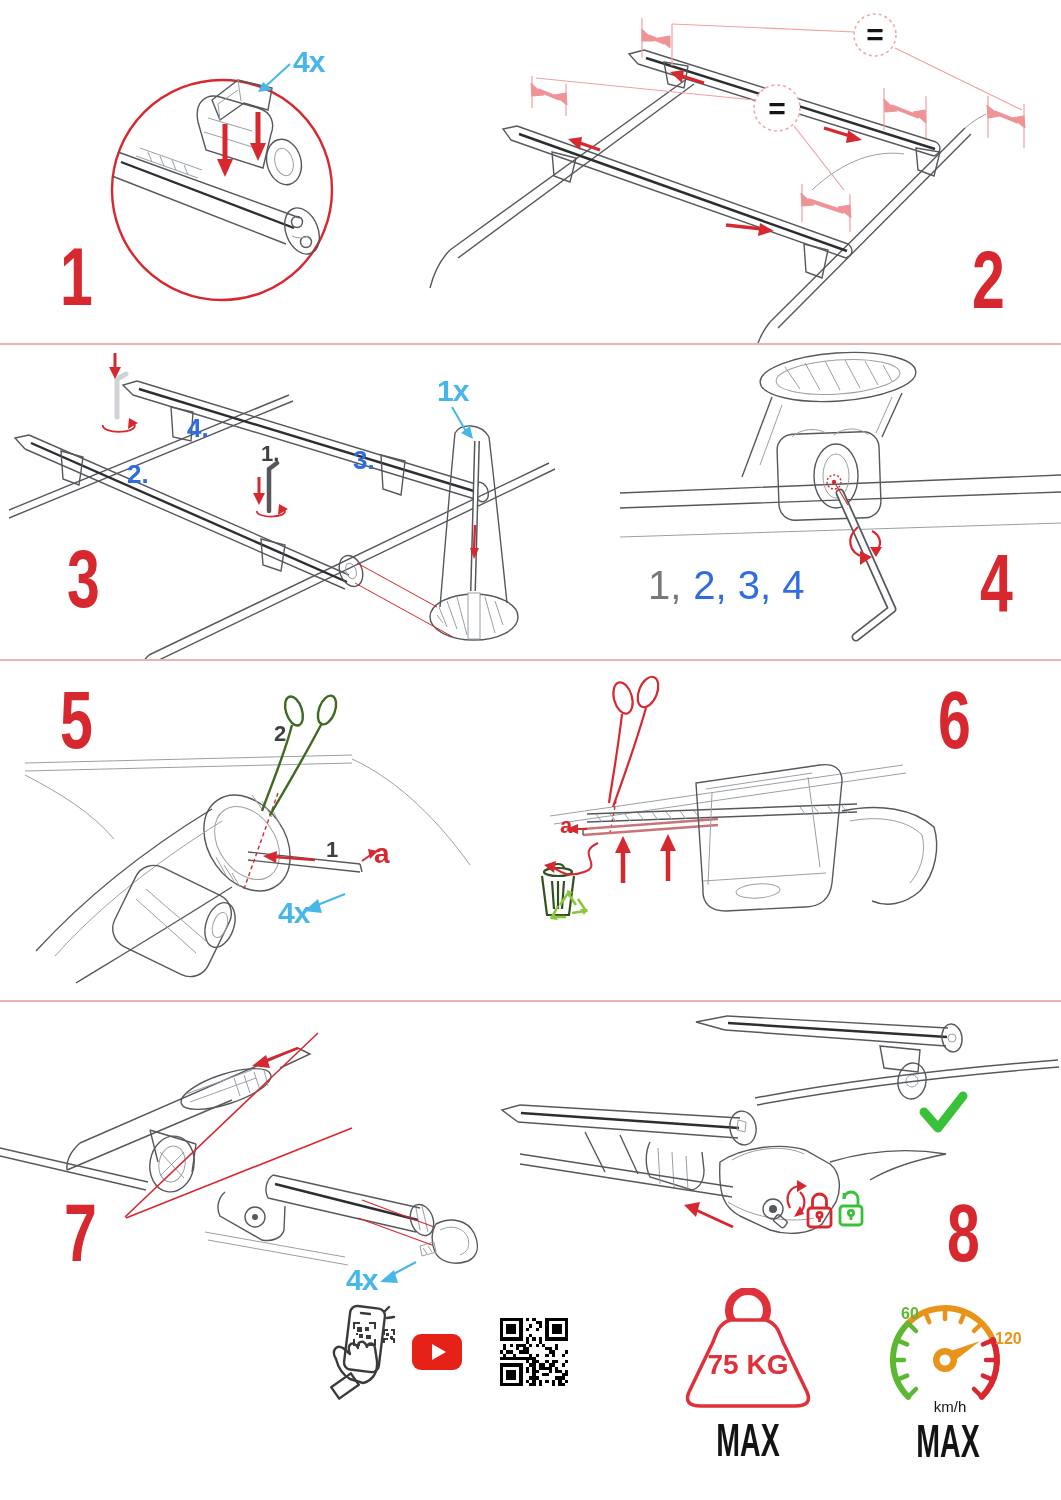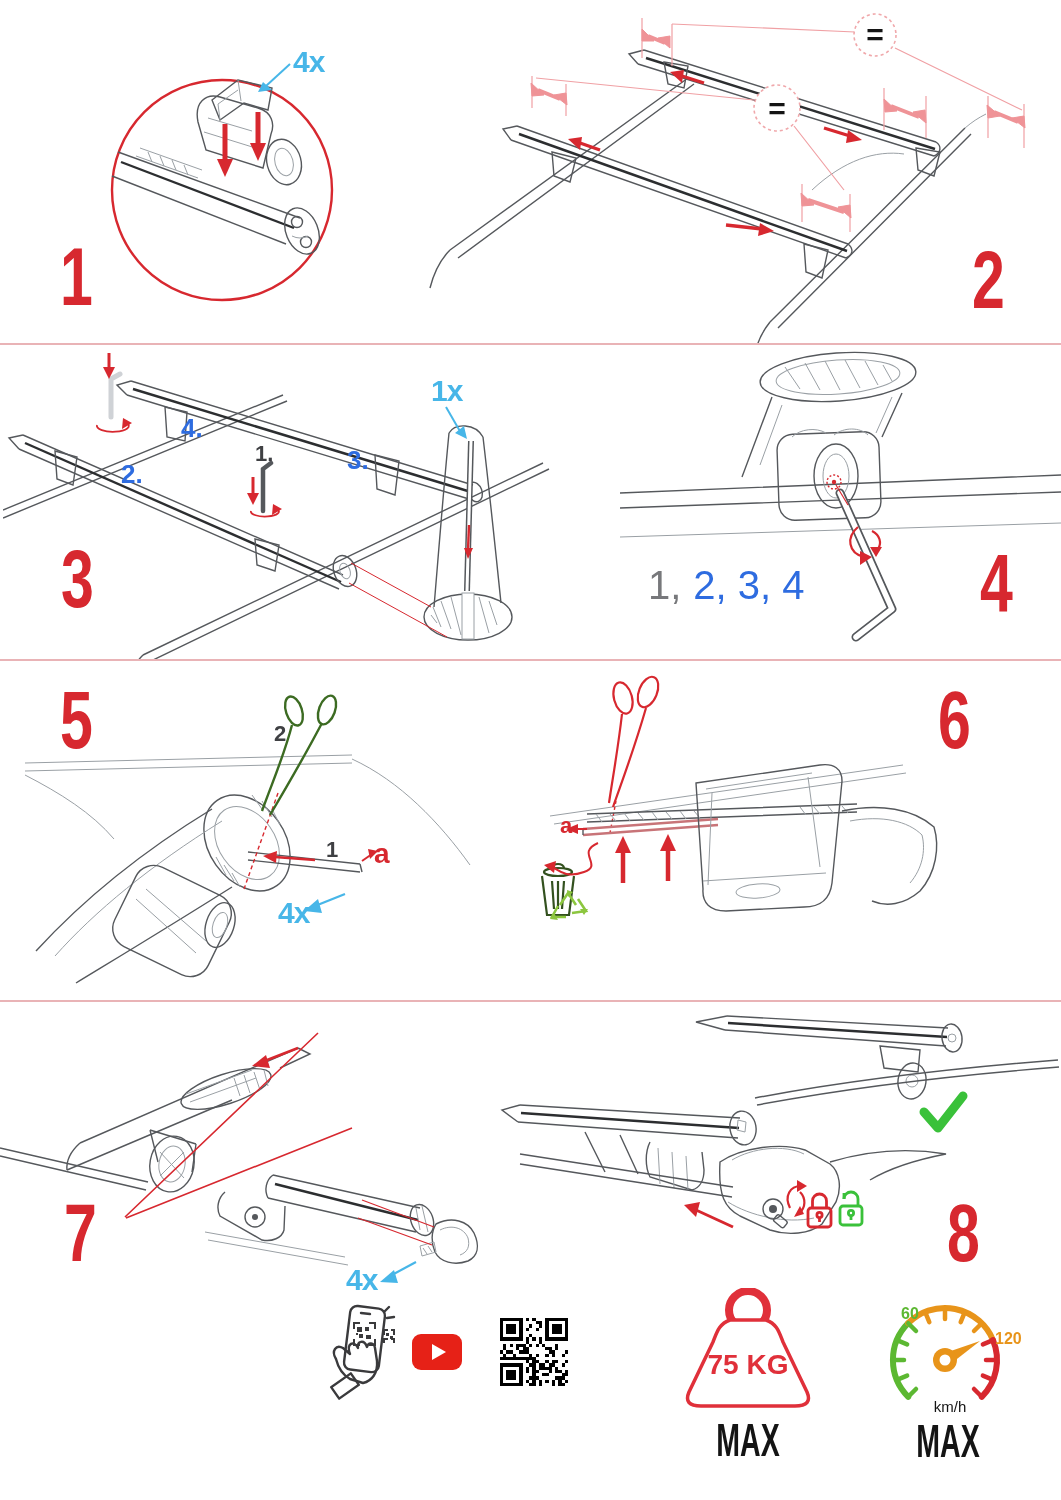--- a/index.html
+++ b/index.html
@@ -130,21 +130,21 @@
     <path class="pinkln" d="M435,32 L252,24 M475,48 L602,110 M334,100 L116,78 M374,126 L424,190"></path>
     <circle cx="455" cy="35" r="21" fill="#fff" stroke="#f0a8ab" stroke-width="1.6" stroke-dasharray="3,3"></circle>
     <text x="455" y="45" text-anchor="middle" class="eq">=</text>
     <circle cx="357" cy="108" r="23" fill="#fff" stroke="#f0a8ab" stroke-width="1.6" stroke-dasharray="3,3"></circle>
     <text x="357" y="119" text-anchor="middle" class="eq">=</text>
   </g>
   <text transform="translate(552,308) scale(0.72,1)" class="num">2</text>
 </svg>
 </div>
 
-<div class="panel" style="left:3px;top:345px;width:620px;height:314px">
+<div class="panel" style="left:9px;top:345px;width:620px;height:314px">
 <svg width="620" height="314" viewBox="0 0 620 314">
   <g>
     <path class="line" d="M0,165 L280,50 M0,173 L284,56"></path>
     <path class="line" d="M140,310 L540,118 M148,316 L546,124"></path>
     <path class="line" d="M140,310 C132,318 128,326 126,334"></path>
   </g>
   <g>
     <path class="line" d="M128,36 L470,140 M124,50 L466,154"></path>
     <path class="dark" d="M130,44 L468,147"></path>
     <path class="line" d="M128,36 L114,40 L124,50"></path>

